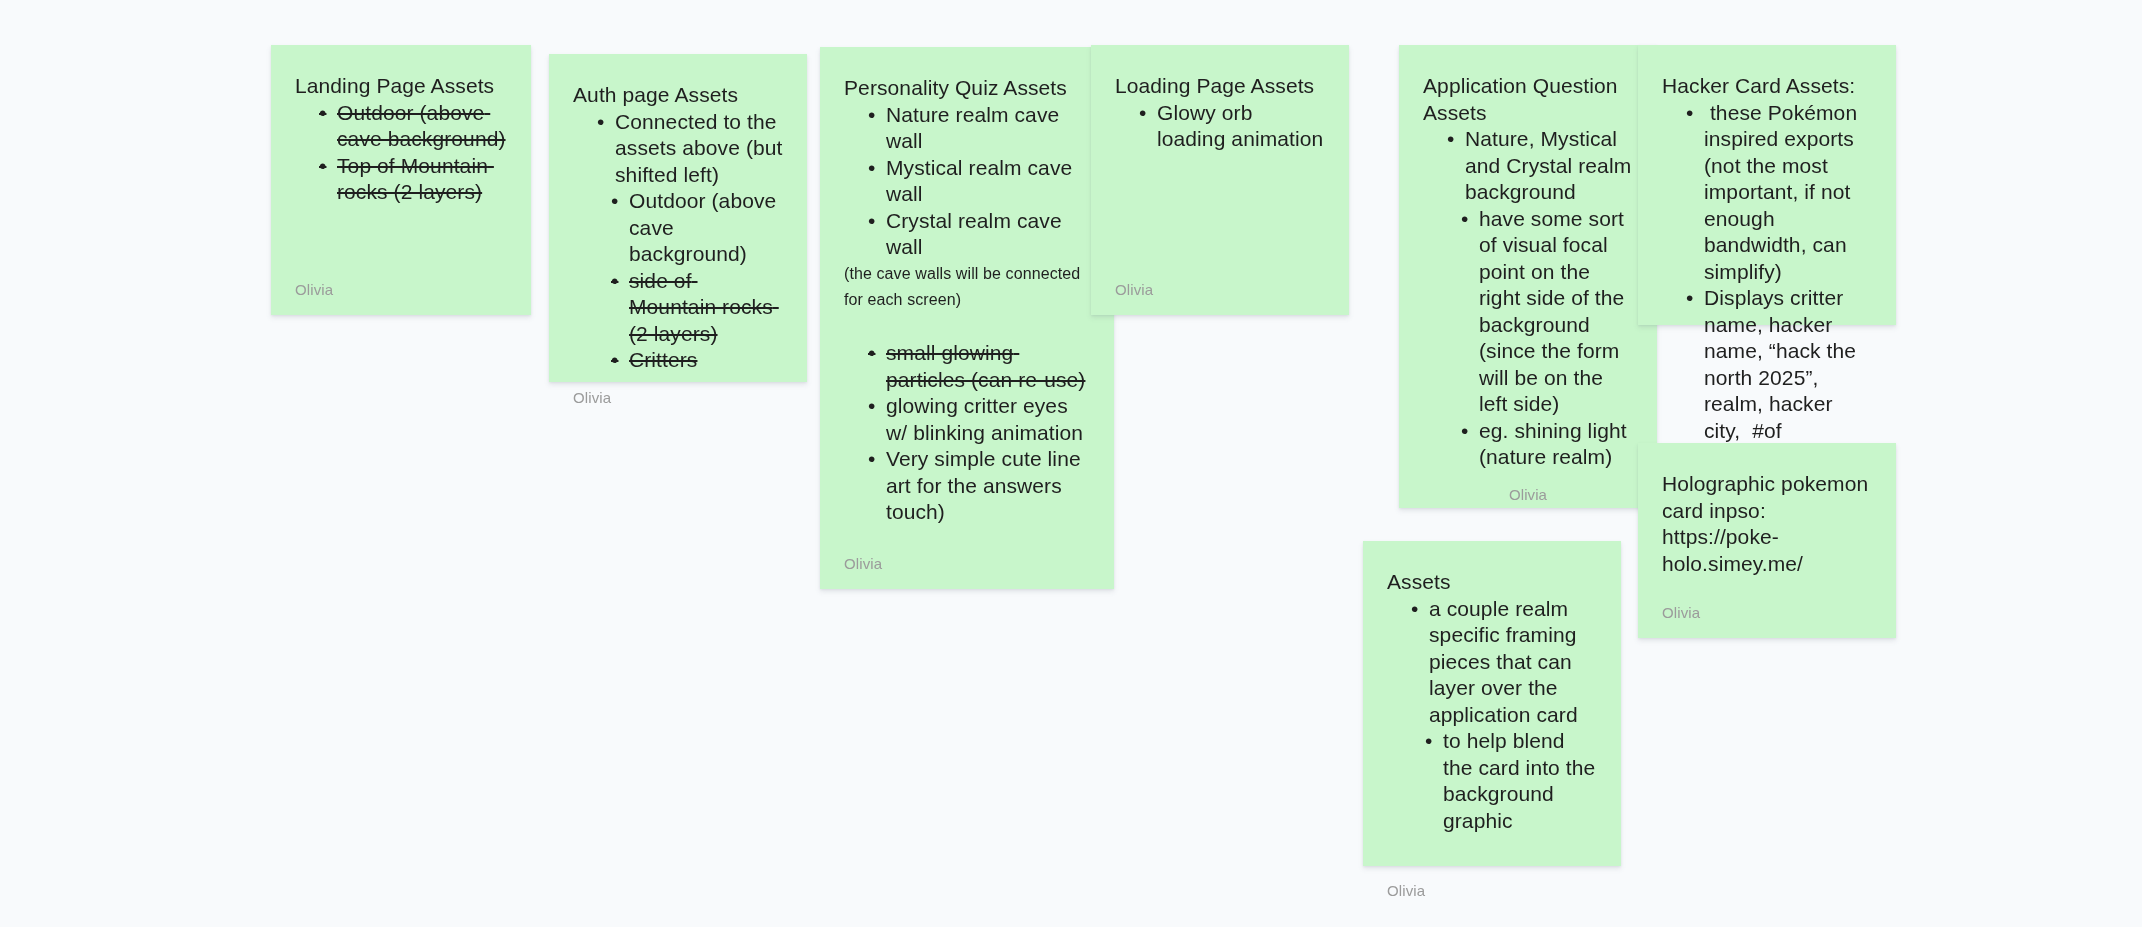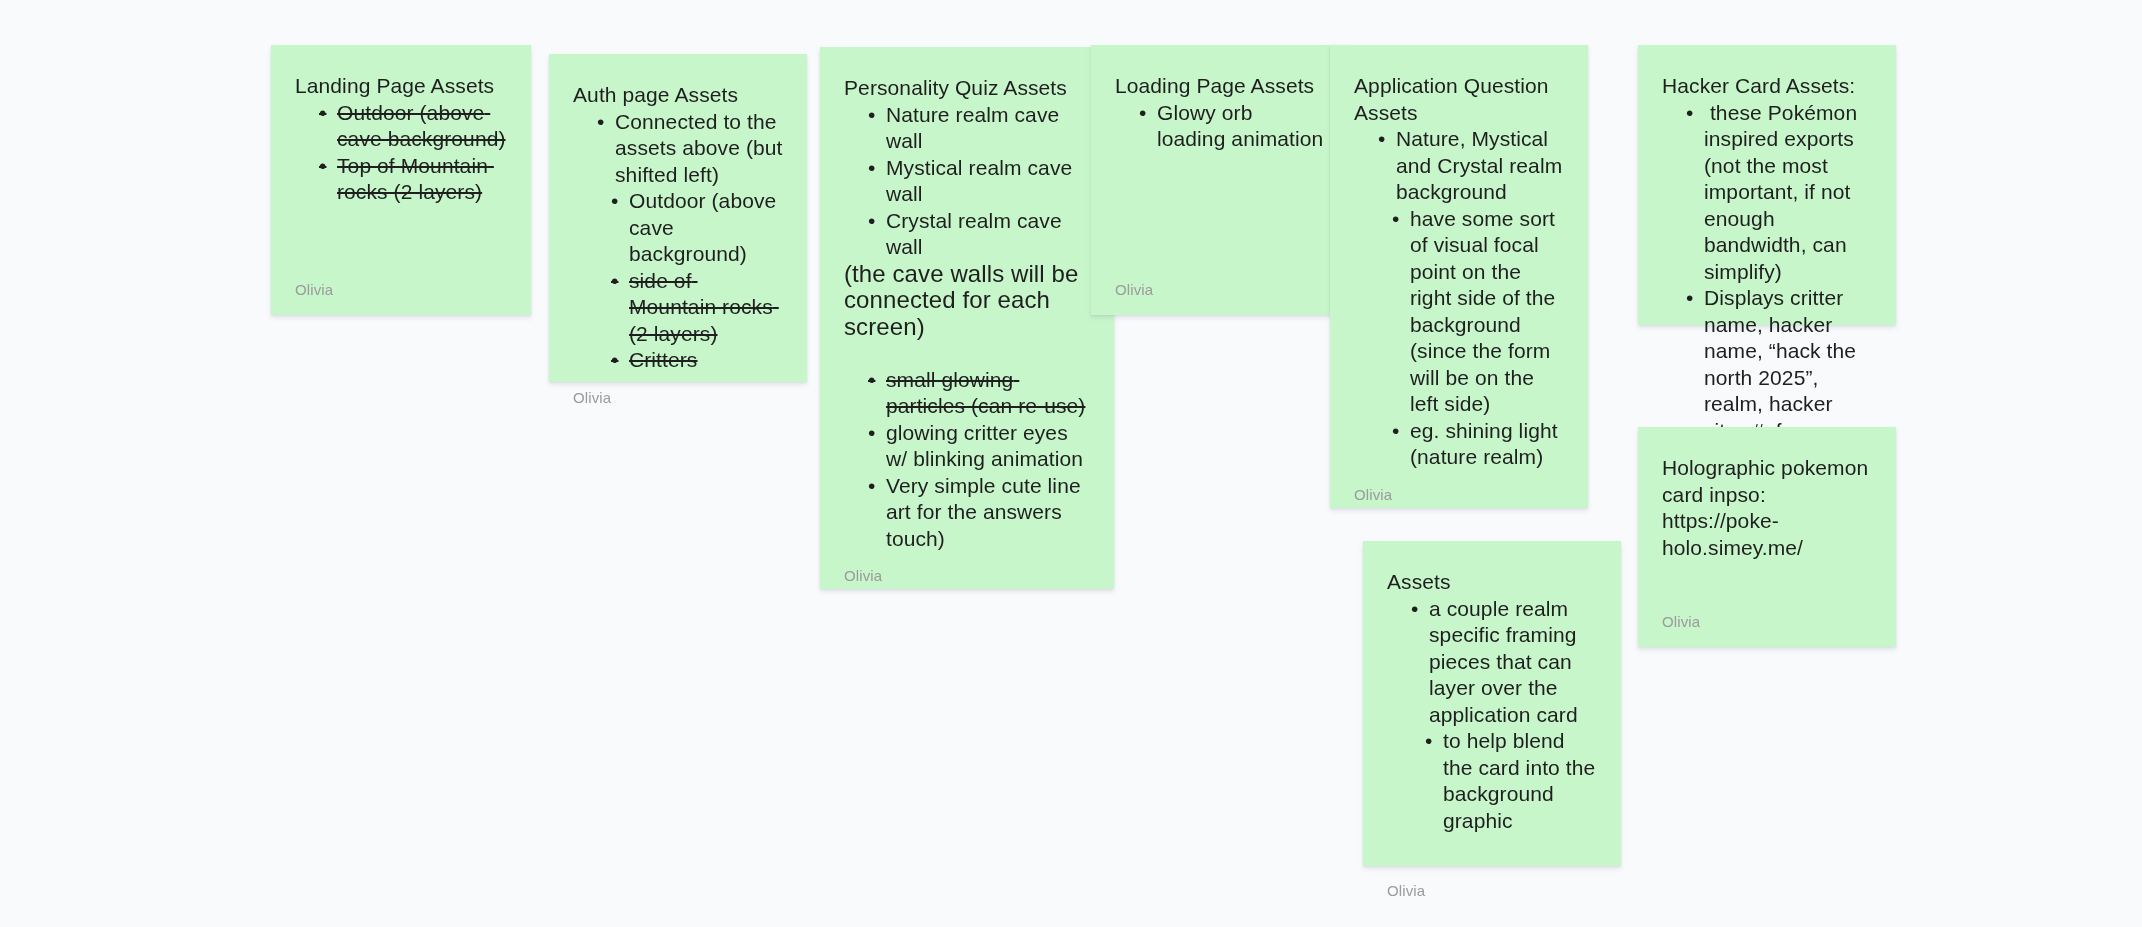--- a/index.html
+++ b/index.html
@@ -85,21 +85,21 @@
   }
 
   li.item.struck > .txt,
   li.item.struck > .bullet {
     text-decoration: line-through;
     text-decoration-thickness: 1.6px;
   }
 
   
   p.freeline {
-    font-size: 24px;
+    font-size: 16px;
     line-height: 26.5px;
     color: #1f1f1f;
     letter-spacing: 0.1px;
     white-space: pre-wrap;
   }
 
   p.spacer {
     height: 26.5px;
   }
 </style>
@@ -151,21 +151,21 @@
     </div>
     <div class="note" style="left: 1091px; top: 45px; width: 258px; height: 270px; background: rgb(200, 246, 203);">
       <div class="note-body">
         <div class="note-title">Loading Page Assets</div>
         <ul class="lvl lvl1">
           <li class="item"><span class="bullet">•</span><span class="txt">Glowy orb loading animation</span></li>
         </ul>
       </div>
       <div class="note-author" style="color: rgb(155, 155, 155);">Olivia</div>
     </div>
-    <div class="note" style="left: 1330px; top: 45px; width: 258px; height: 463px; background: rgb(200, 246, 203);">
+    <div class="note" style="left: 1399px; top: 45px; width: 258px; height: 463px; background: rgb(200, 246, 203); align-items: center;">
       <div class="note-body">
         <div class="note-title">Application Question Assets</div>
         <ul class="lvl lvl1">
           <li class="item"><span class="bullet">•</span><span class="txt">Nature, Mystical and Crystal realm background</span></li>
         </ul>
         <ul class="lvl lvl2">
           <li class="item"><span class="bullet">•</span><span class="txt">have some sort of visual focal point on the right side of the background  (since the form will be on the left side)</span></li>
           <li class="item"><span class="bullet">•</span><span class="txt">eg. shining light (nature realm)</span></li>
         </ul>
       </div>
@@ -186,19 +186,19 @@
         <div class="note-title">Assets</div>
         <ul class="lvl lvl1">
           <li class="item"><span class="bullet">•</span><span class="txt">a couple realm specific framing pieces that can layer over the application card</span></li>
         </ul>
         <ul class="lvl lvl2">
           <li class="item"><span class="bullet">•</span><span class="txt">to help blend the card into the background graphic</span></li>
         </ul>
       </div>
       <div class="note-author" style="color: rgb(155, 155, 155);">Olivia</div>
     </div>
-    <div class="note" style="left: 1638px; top: 427px; width: 258px; height: 220px; background: rgb(200, 246, 203);">
+    <div class="note" style="left: 1638px; top: 443px; width: 258px; height: 195px; background: rgb(200, 246, 203);">
       <div class="note-body">
         <div class="note-title">Holographic pokemon card inpso: https://poke-holo.simey.me/</div>
       </div>
       <div class="note-author" style="color: rgb(155, 155, 155);">Olivia</div>
     </div>
   </div>
 
 </body></html>

